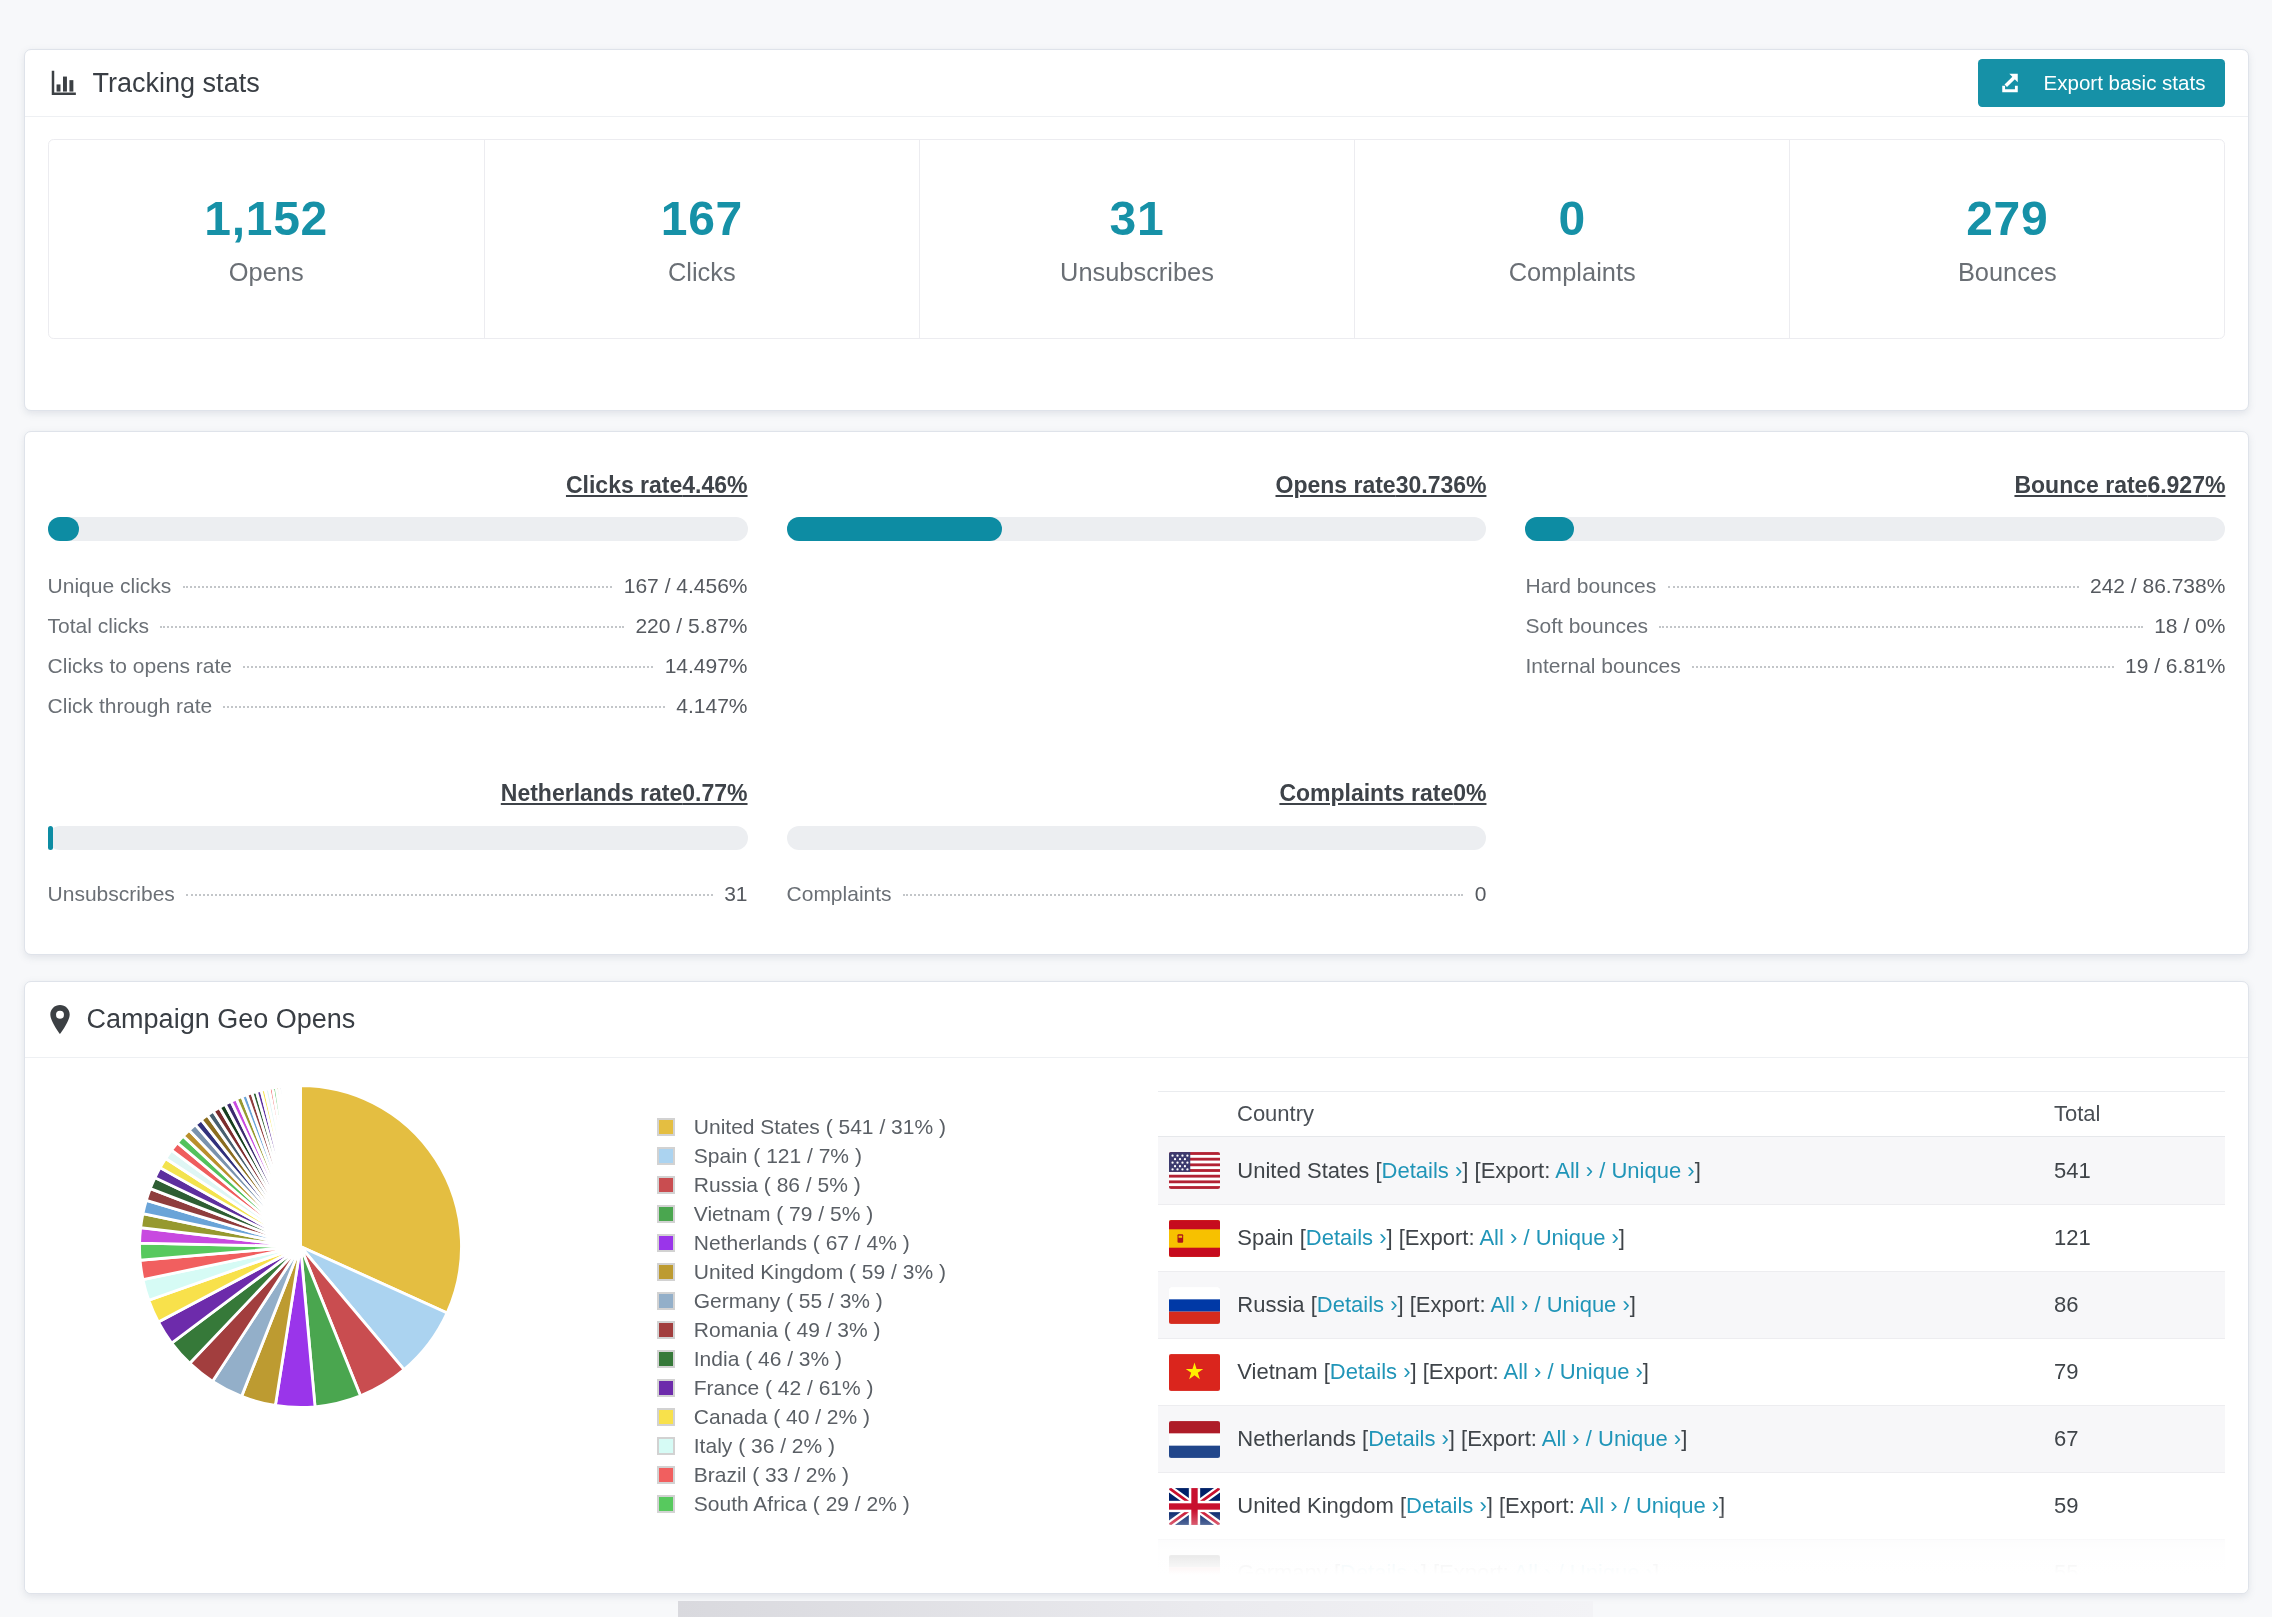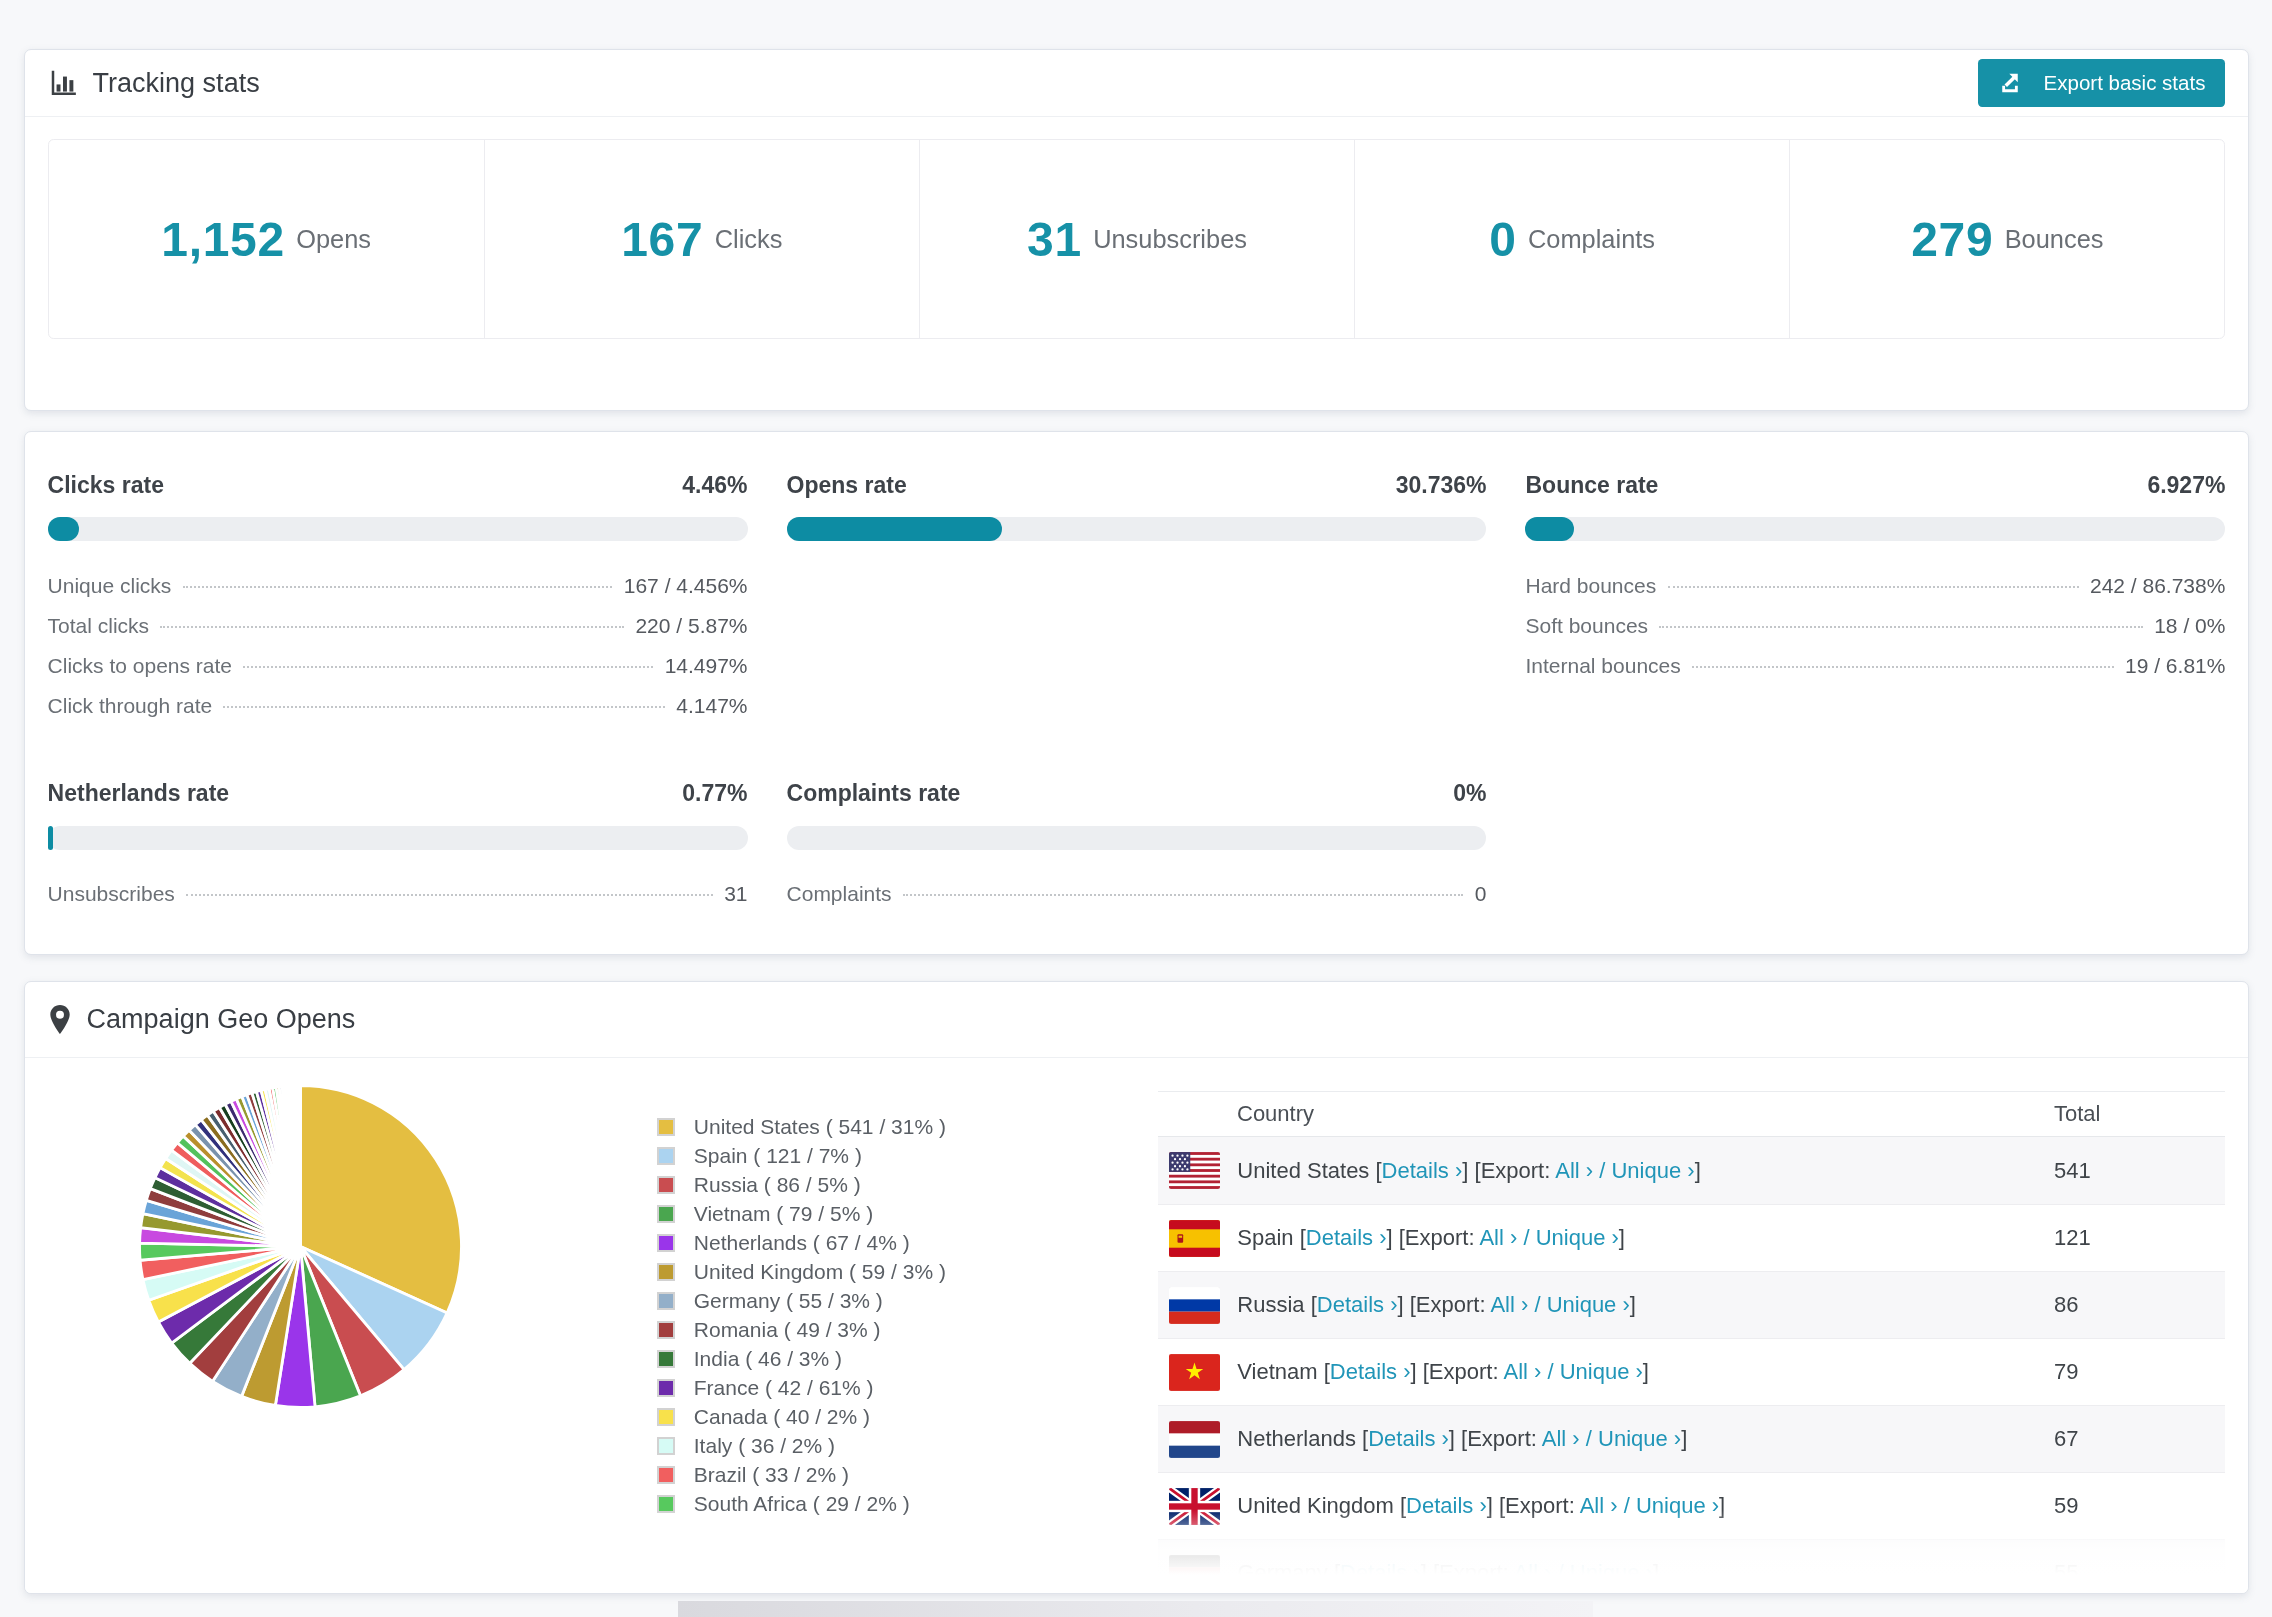--- a/index.html
+++ b/index.html
@@ -35,26 +35,26 @@
     background:var(--accent,#1691a7); color:#fff;
     font-size:20.5px; height:48px; padding:0 20px;
     border:none; border-radius:4.2px; cursor:pointer; font-family:inherit;
   }
 
   .stats-box {
     margin:22px 22.6px 0; border:0.7px solid #ececf0; border-radius:5.6px;
     display:grid; grid-template-columns:repeat(5,1fr); height:200px;
     background:#fff;
   }
-  .stat-cell { display:flex; align-items:center; justify-content:center; gap:11.3px; }
+  .stat-cell { display:flex; flex-direction:column; align-items:center; justify-content:center; gap:11.3px; }
   .stat-cell + .stat-cell { border-left:0.7px solid #ececf0; }
   .stat-number { font-size:48px; font-weight:700; color:var(--accent,#1691a7); letter-spacing:0.7px; }
   .stat-label  { font-size:25.4px; color:#6a6f75; }
 
-  .rate-head { display:flex; justify-content:space-between; align-items:baseline; }
+  .rate-head { display:flex; justify-content:flex-end; align-items:baseline;text-decoration:underline; }
   .rate-title, .rate-value { font-size:23px; font-weight:700; color:#3e4349; }
   .rate-bar  { margin-top:18.4px; height:24px; background:var(--track,#eceef1); border-radius:12px; }
   .rate-fill { height:100%; background:var(--fill,#0d8ca3); border-radius:12px; }
   .rate-rows { margin-top:24px; }
   .rate-row  { display:flex; align-items:baseline; height:40px; padding-top:8.5px; }
   .rate-row .lbl { font-size:21px; color:#6b7076; white-space:nowrap; }
   .rate-row .dots { flex:1; border-bottom:2.1px dotted #c3c6c9; margin:0 11.3px; transform:translateY(-5px); }
   .rate-row .val { font-size:21px; color:#55595f; white-space:nowrap; }
 
   .geo-pie { position:absolute; left:111px; top:100px; }

